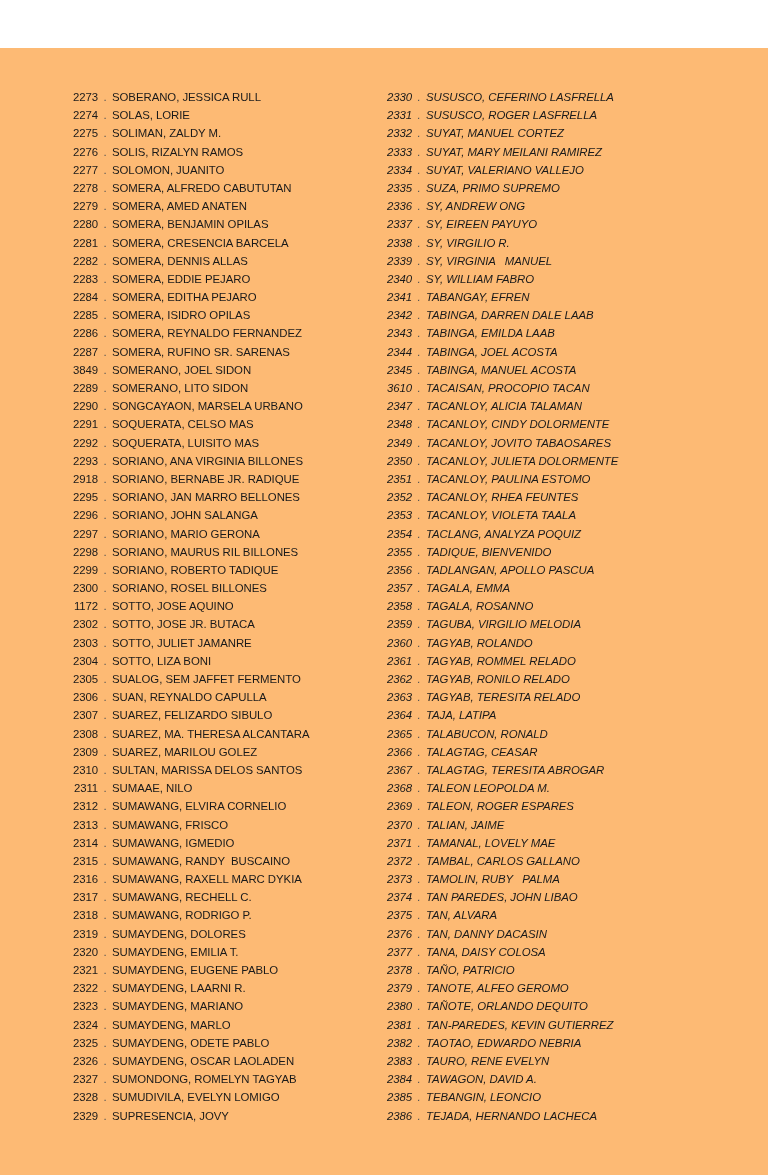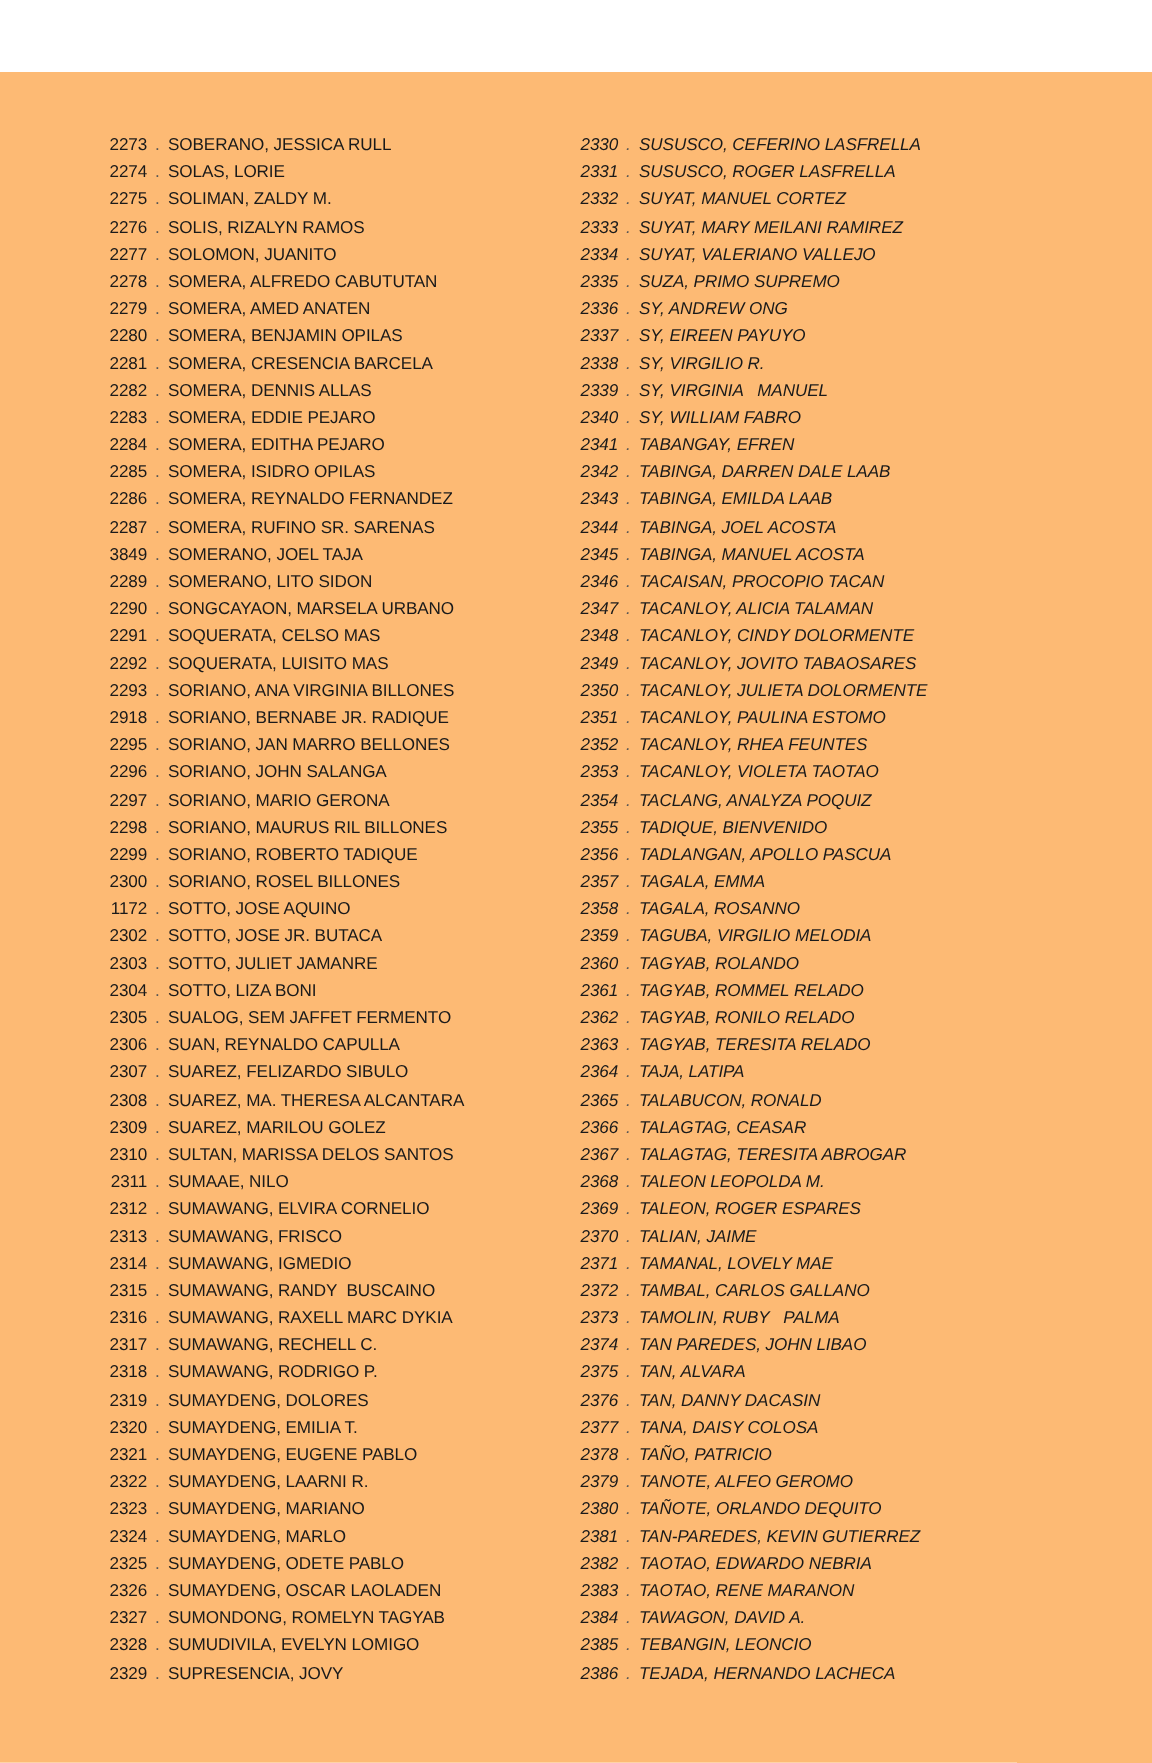--- a/index.html
+++ b/index.html
@@ -92,21 +92,21 @@
         <div class="entry"><span class="entry-number">2278</span><span class="entry-dot">.</span><span class="entry-name">SOMERA, ALFREDO CABUTUTAN</span></div>
         <div class="entry"><span class="entry-number">2279</span><span class="entry-dot">.</span><span class="entry-name">SOMERA, AMED ANATEN</span></div>
         <div class="entry"><span class="entry-number">2280</span><span class="entry-dot">.</span><span class="entry-name">SOMERA, BENJAMIN OPILAS</span></div>
         <div class="entry"><span class="entry-number">2281</span><span class="entry-dot">.</span><span class="entry-name">SOMERA, CRESENCIA BARCELA</span></div>
         <div class="entry"><span class="entry-number">2282</span><span class="entry-dot">.</span><span class="entry-name">SOMERA, DENNIS ALLAS</span></div>
         <div class="entry"><span class="entry-number">2283</span><span class="entry-dot">.</span><span class="entry-name">SOMERA, EDDIE PEJARO</span></div>
         <div class="entry"><span class="entry-number">2284</span><span class="entry-dot">.</span><span class="entry-name">SOMERA, EDITHA PEJARO</span></div>
         <div class="entry"><span class="entry-number">2285</span><span class="entry-dot">.</span><span class="entry-name">SOMERA, ISIDRO OPILAS</span></div>
         <div class="entry"><span class="entry-number">2286</span><span class="entry-dot">.</span><span class="entry-name">SOMERA, REYNALDO FERNANDEZ</span></div>
         <div class="entry"><span class="entry-number">2287</span><span class="entry-dot">.</span><span class="entry-name">SOMERA, RUFINO SR. SARENAS</span></div>
-        <div class="entry"><span class="entry-number">3849</span><span class="entry-dot">.</span><span class="entry-name">SOMERANO, JOEL TAJA</span></div>
+        <div class="entry"><span class="entry-number">3849</span><span class="entry-dot">.</span><span class="entry-name">SOMERANO, JOEL SIDON</span></div>
         <div class="entry"><span class="entry-number">2289</span><span class="entry-dot">.</span><span class="entry-name">SOMERANO, LITO SIDON</span></div>
         <div class="entry"><span class="entry-number">2290</span><span class="entry-dot">.</span><span class="entry-name">SONGCAYAON, MARSELA URBANO</span></div>
         <div class="entry"><span class="entry-number">2291</span><span class="entry-dot">.</span><span class="entry-name">SOQUERATA, CELSO MAS</span></div>
         <div class="entry"><span class="entry-number">2292</span><span class="entry-dot">.</span><span class="entry-name">SOQUERATA, LUISITO MAS</span></div>
         <div class="entry"><span class="entry-number">2293</span><span class="entry-dot">.</span><span class="entry-name">SORIANO, ANA VIRGINIA BILLONES</span></div>
         <div class="entry"><span class="entry-number">2918</span><span class="entry-dot">.</span><span class="entry-name">SORIANO, BERNABE JR. RADIQUE</span></div>
         <div class="entry"><span class="entry-number">2295</span><span class="entry-dot">.</span><span class="entry-name">SORIANO, JAN MARRO BELLONES</span></div>
         <div class="entry"><span class="entry-number">2296</span><span class="entry-dot">.</span><span class="entry-name">SORIANO, JOHN SALANGA</span></div>
         <div class="entry"><span class="entry-number">2297</span><span class="entry-dot">.</span><span class="entry-name">SORIANO, MARIO GERONA</span></div>
         <div class="entry"><span class="entry-number">2298</span><span class="entry-dot">.</span><span class="entry-name">SORIANO, MAURUS RIL BILLONES</span></div>
@@ -152,28 +152,28 @@
         <div class="entry"><span class="entry-number">2336</span><span class="entry-dot">.</span><span class="entry-name">SY, ANDREW ONG</span></div>
         <div class="entry"><span class="entry-number">2337</span><span class="entry-dot">.</span><span class="entry-name">SY, EIREEN PAYUYO</span></div>
         <div class="entry"><span class="entry-number">2338</span><span class="entry-dot">.</span><span class="entry-name">SY, VIRGILIO R.</span></div>
         <div class="entry"><span class="entry-number">2339</span><span class="entry-dot">.</span><span class="entry-name">SY, VIRGINIA   MANUEL</span></div>
         <div class="entry"><span class="entry-number">2340</span><span class="entry-dot">.</span><span class="entry-name">SY, WILLIAM FABRO</span></div>
         <div class="entry"><span class="entry-number">2341</span><span class="entry-dot">.</span><span class="entry-name">TABANGAY, EFREN</span></div>
         <div class="entry"><span class="entry-number">2342</span><span class="entry-dot">.</span><span class="entry-name">TABINGA, DARREN DALE LAAB</span></div>
         <div class="entry"><span class="entry-number">2343</span><span class="entry-dot">.</span><span class="entry-name">TABINGA, EMILDA LAAB</span></div>
         <div class="entry"><span class="entry-number">2344</span><span class="entry-dot">.</span><span class="entry-name">TABINGA, JOEL ACOSTA</span></div>
         <div class="entry"><span class="entry-number">2345</span><span class="entry-dot">.</span><span class="entry-name">TABINGA, MANUEL ACOSTA</span></div>
-        <div class="entry"><span class="entry-number">2346</span><span class="entry-dot">.</span><span class="entry-name">TACAISAN, PROCOPIO TACAN</span></div>
+        <div class="entry"><span class="entry-number">3610</span><span class="entry-dot">.</span><span class="entry-name">TACAISAN, PROCOPIO TACAN</span></div>
         <div class="entry"><span class="entry-number">2347</span><span class="entry-dot">.</span><span class="entry-name">TACANLOY, ALICIA TALAMAN</span></div>
         <div class="entry"><span class="entry-number">2348</span><span class="entry-dot">.</span><span class="entry-name">TACANLOY, CINDY DOLORMENTE</span></div>
         <div class="entry"><span class="entry-number">2349</span><span class="entry-dot">.</span><span class="entry-name">TACANLOY, JOVITO TABAOSARES</span></div>
         <div class="entry"><span class="entry-number">2350</span><span class="entry-dot">.</span><span class="entry-name">TACANLOY, JULIETA DOLORMENTE</span></div>
         <div class="entry"><span class="entry-number">2351</span><span class="entry-dot">.</span><span class="entry-name">TACANLOY, PAULINA ESTOMO</span></div>
         <div class="entry"><span class="entry-number">2352</span><span class="entry-dot">.</span><span class="entry-name">TACANLOY, RHEA FEUNTES</span></div>
-        <div class="entry"><span class="entry-number">2353</span><span class="entry-dot">.</span><span class="entry-name">TACANLOY, VIOLETA TAOTAO</span></div>
+        <div class="entry"><span class="entry-number">2353</span><span class="entry-dot">.</span><span class="entry-name">TACANLOY, VIOLETA TAALA</span></div>
         <div class="entry"><span class="entry-number">2354</span><span class="entry-dot">.</span><span class="entry-name">TACLANG, ANALYZA POQUIZ</span></div>
         <div class="entry"><span class="entry-number">2355</span><span class="entry-dot">.</span><span class="entry-name">TADIQUE, BIENVENIDO</span></div>
         <div class="entry"><span class="entry-number">2356</span><span class="entry-dot">.</span><span class="entry-name">TADLANGAN, APOLLO PASCUA</span></div>
         <div class="entry"><span class="entry-number">2357</span><span class="entry-dot">.</span><span class="entry-name">TAGALA, EMMA</span></div>
         <div class="entry"><span class="entry-number">2358</span><span class="entry-dot">.</span><span class="entry-name">TAGALA, ROSANNO</span></div>
         <div class="entry"><span class="entry-number">2359</span><span class="entry-dot">.</span><span class="entry-name">TAGUBA, VIRGILIO MELODIA</span></div>
         <div class="entry"><span class="entry-number">2360</span><span class="entry-dot">.</span><span class="entry-name">TAGYAB, ROLANDO</span></div>
         <div class="entry"><span class="entry-number">2361</span><span class="entry-dot">.</span><span class="entry-name">TAGYAB, ROMMEL RELADO</span></div>
         <div class="entry"><span class="entry-number">2362</span><span class="entry-dot">.</span><span class="entry-name">TAGYAB, RONILO RELADO</span></div>
         <div class="entry"><span class="entry-number">2363</span><span class="entry-dot">.</span><span class="entry-name">TAGYAB, TERESITA RELADO</span></div>
@@ -189,19 +189,19 @@
         <div class="entry"><span class="entry-number">2373</span><span class="entry-dot">.</span><span class="entry-name">TAMOLIN, RUBY   PALMA</span></div>
         <div class="entry"><span class="entry-number">2374</span><span class="entry-dot">.</span><span class="entry-name">TAN PAREDES, JOHN LIBAO</span></div>
         <div class="entry"><span class="entry-number">2375</span><span class="entry-dot">.</span><span class="entry-name">TAN, ALVARA</span></div>
         <div class="entry"><span class="entry-number">2376</span><span class="entry-dot">.</span><span class="entry-name">TAN, DANNY DACASIN</span></div>
         <div class="entry"><span class="entry-number">2377</span><span class="entry-dot">.</span><span class="entry-name">TANA, DAISY COLOSA</span></div>
         <div class="entry"><span class="entry-number">2378</span><span class="entry-dot">.</span><span class="entry-name">TAÑO, PATRICIO</span></div>
         <div class="entry"><span class="entry-number">2379</span><span class="entry-dot">.</span><span class="entry-name">TANOTE, ALFEO GEROMO</span></div>
         <div class="entry"><span class="entry-number">2380</span><span class="entry-dot">.</span><span class="entry-name">TAÑOTE, ORLANDO DEQUITO</span></div>
         <div class="entry"><span class="entry-number">2381</span><span class="entry-dot">.</span><span class="entry-name">TAN-PAREDES, KEVIN GUTIERREZ</span></div>
         <div class="entry"><span class="entry-number">2382</span><span class="entry-dot">.</span><span class="entry-name">TAOTAO, EDWARDO NEBRIA</span></div>
-        <div class="entry"><span class="entry-number">2383</span><span class="entry-dot">.</span><span class="entry-name">TAOTAO, RENE MARANON</span></div>
+        <div class="entry"><span class="entry-number">2383</span><span class="entry-dot">.</span><span class="entry-name">TAURO, RENE EVELYN</span></div>
         <div class="entry"><span class="entry-number">2384</span><span class="entry-dot">.</span><span class="entry-name">TAWAGON, DAVID A.</span></div>
         <div class="entry"><span class="entry-number">2385</span><span class="entry-dot">.</span><span class="entry-name">TEBANGIN, LEONCIO</span></div>
         <div class="entry"><span class="entry-number">2386</span><span class="entry-dot">.</span><span class="entry-name">TEJADA, HERNANDO LACHECA</span></div>
       </div>
   </div>
 </div>
 
 </body></html>

